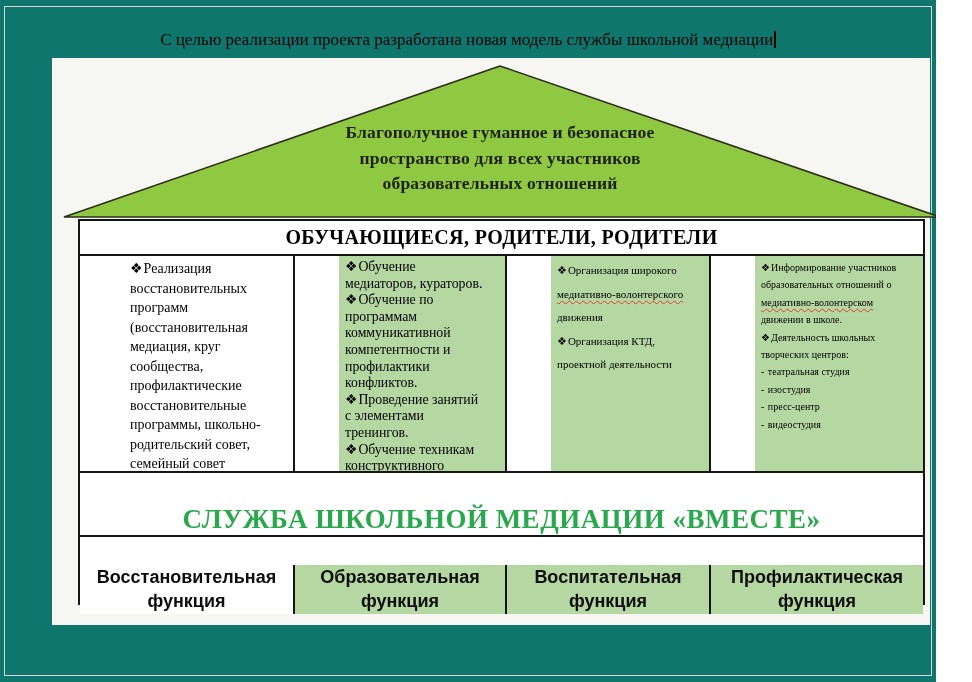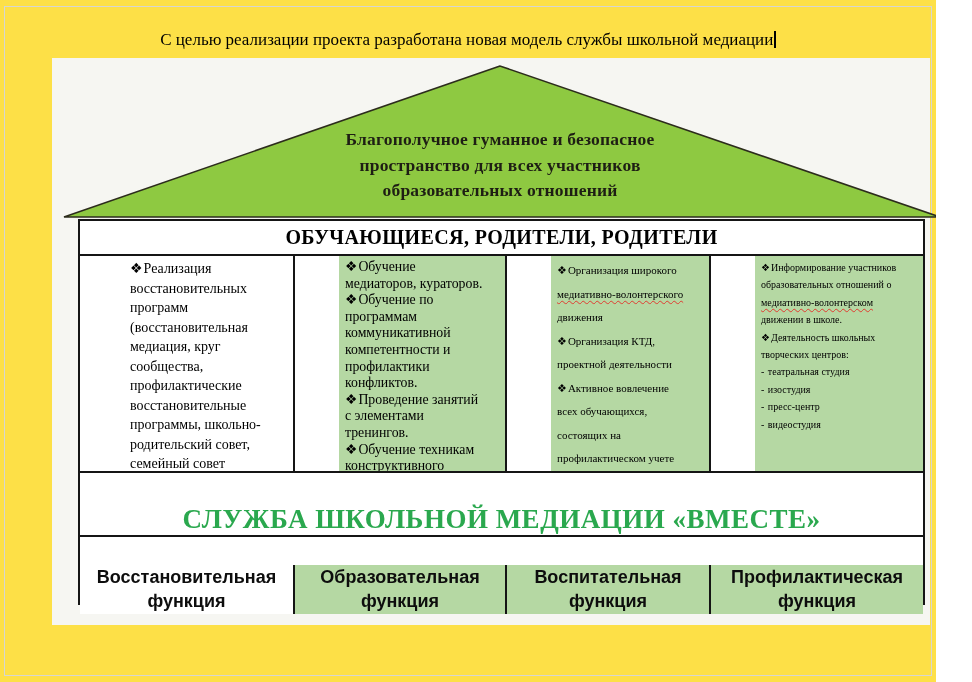--- a/index.html
+++ b/index.html
@@ -1,29 +1,29 @@
 <!DOCTYPE html>
 <html style="--service-color: #2aa84e;"><head>
 <meta charset="utf-8">
 <style>
   html,body{margin:0;padding:0;background:#ffffff;}
   .page{
-    position:relative;width:936px;height:682px;background:#fde047;overflow:hidden;
+    position:relative;width:936px;height:682px;background:#0f766e;overflow:hidden;
     font-family:"Liberation Serif", serif;color:#111;
   }
   .page-frame{position:absolute;inset:6px 4px;border:1px solid #d6d6d2;pointer-events:none;}
   .caption{
     position:absolute;top:30px;left:0;width:100%;text-align:center;
     font-size:17px;color:#000;white-space:nowrap;
   }
   .cursor{display:inline-block;width:1.5px;height:17px;background:#000;margin-left:1px;vertical-align:-3px;}
   .content-box{position:absolute;left:52px;top:58px;width:878px;height:567px;background:#f6f6f2;}
   .roof-svg{position:absolute;left:0;top:0;width:972px;height:682px;pointer-events:none;}
   .roof-text{
-    position:absolute;left:281px;top:127px;width:438px;text-align:center;
+    position:absolute;left:281px;top:120px;width:438px;text-align:center;
     font-weight:bold;font-size:17.5px;line-height:25.5px;color:#1e1e14;
     white-space:pre-line;letter-spacing:.2px;
   }
   .house-table{
     position:absolute;left:78px;top:219px;width:847px;height:386px;
     box-sizing:border-box;border:2px solid #151515;background:#ffffff;
     display:flex;flex-direction:column;
   }
   .t-header{
     height:33px;flex:0 0 33px;border-bottom:2px solid #151515;
@@ -92,21 +92,20 @@
         </div>
         <div class="cell" style="background: rgb(181, 216, 163);">
           <div><span class="bullet">❖</span><span>Обучение медиаторов, кураторов.</span></div>
           <div><span class="bullet">❖</span><span>Обучение по программам коммуникативной компетентности и профилактики конфликтов.</span></div>
           <div><span class="bullet">❖</span><span>Проведение занятий с элементами тренингов.</span></div>
           <div><span class="bullet">❖</span><span>Обучение техникам конструктивного общения в </span><span class="wavy">Интернет-сообществе</span></div>
         </div>
         <div class="cell" style="background: rgb(181, 216, 163);">
           <div><span class="bullet">❖</span><span>Организация широкого </span><span class="wavy">медиативно-волонтерского</span><span> движения</span></div>
           <div><span class="bullet">❖</span><span>Организация КТД, проектной деятельности</span></div>
-          <div><span class="bullet">❖</span><span>Активное вовлечение всех обучающихся, состоящих на профилактическом учете</span></div>
         </div>
         <div class="cell" style="background: rgb(181, 216, 163);">
           <div><span class="bullet">❖</span><span>Информирование участников образовательных отношений о </span><span class="wavy">медиативно-волонтерском</span><span> движении в школе.</span></div>
           <div><span class="bullet">❖</span><span>Деятельность школьных творческих центров:</span></div>
           <div><span class="bullet">- </span><span>театральная студия</span></div>
           <div><span class="bullet">- </span><span>изостудия</span></div>
           <div><span class="bullet">- </span><span>пресс-центр</span></div>
           <div><span class="bullet">- </span><span>видеостудия</span></div>
         </div>
       </div>

